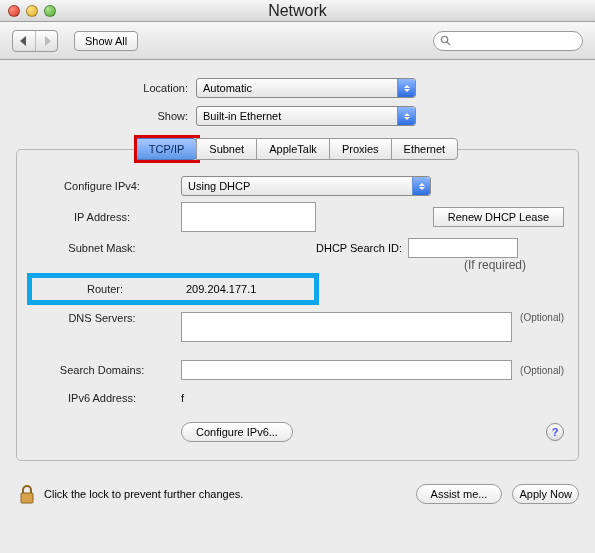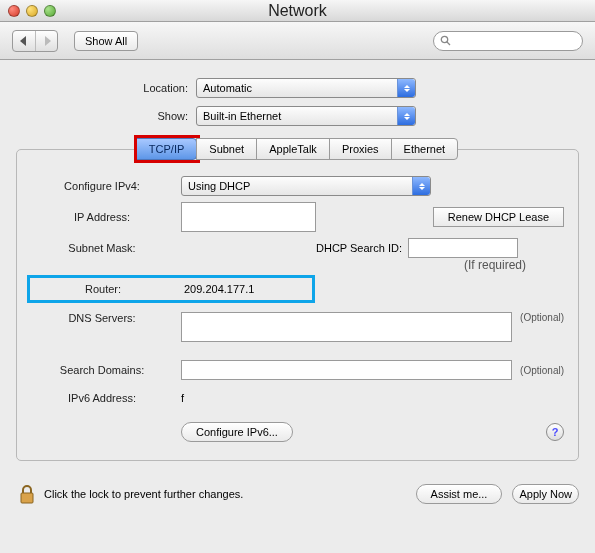--- a/index.html
+++ b/index.html
@@ -95,21 +95,21 @@
   border: 1px solid #9a9a9a;
   margin-left: -1px;
   height: 22px;
   font-size: 11px;
   display:flex; align-items:center;
 }
 .tab:first-child { border-radius: 4px 0 0 4px; }
 .tab:last-child { border-radius: 0 4px 4px 0; }
 .tab.active { background: linear-gradient(#a8c8ff,#5e97e8); border-color:#4e77bb; color:#0a2a60; }
 .redbox { outline: 3px solid #d60000; outline-offset: 0px; }
-.redbox-inset { border: 3px solid #0ea5e9; padding: 11px 4px; margin-left:-4px; }
+.redbox-inset { border: 5px solid #0ea5e9; padding: 11px 4px; margin-left:-4px; }
 .panel {
   border: 1px solid #b8b8b8;
   border-radius: 5px;
   background: #ececec;
   margin-top: -11px;
   padding: 22px 14px 14px 14px;
   position: relative;
 }
 .fieldrow { display:flex; align-items:center; height:28px; position:relative; }
 .flabel { width: 150px; text-align: center; padding-right: 8px; color:#222; }

